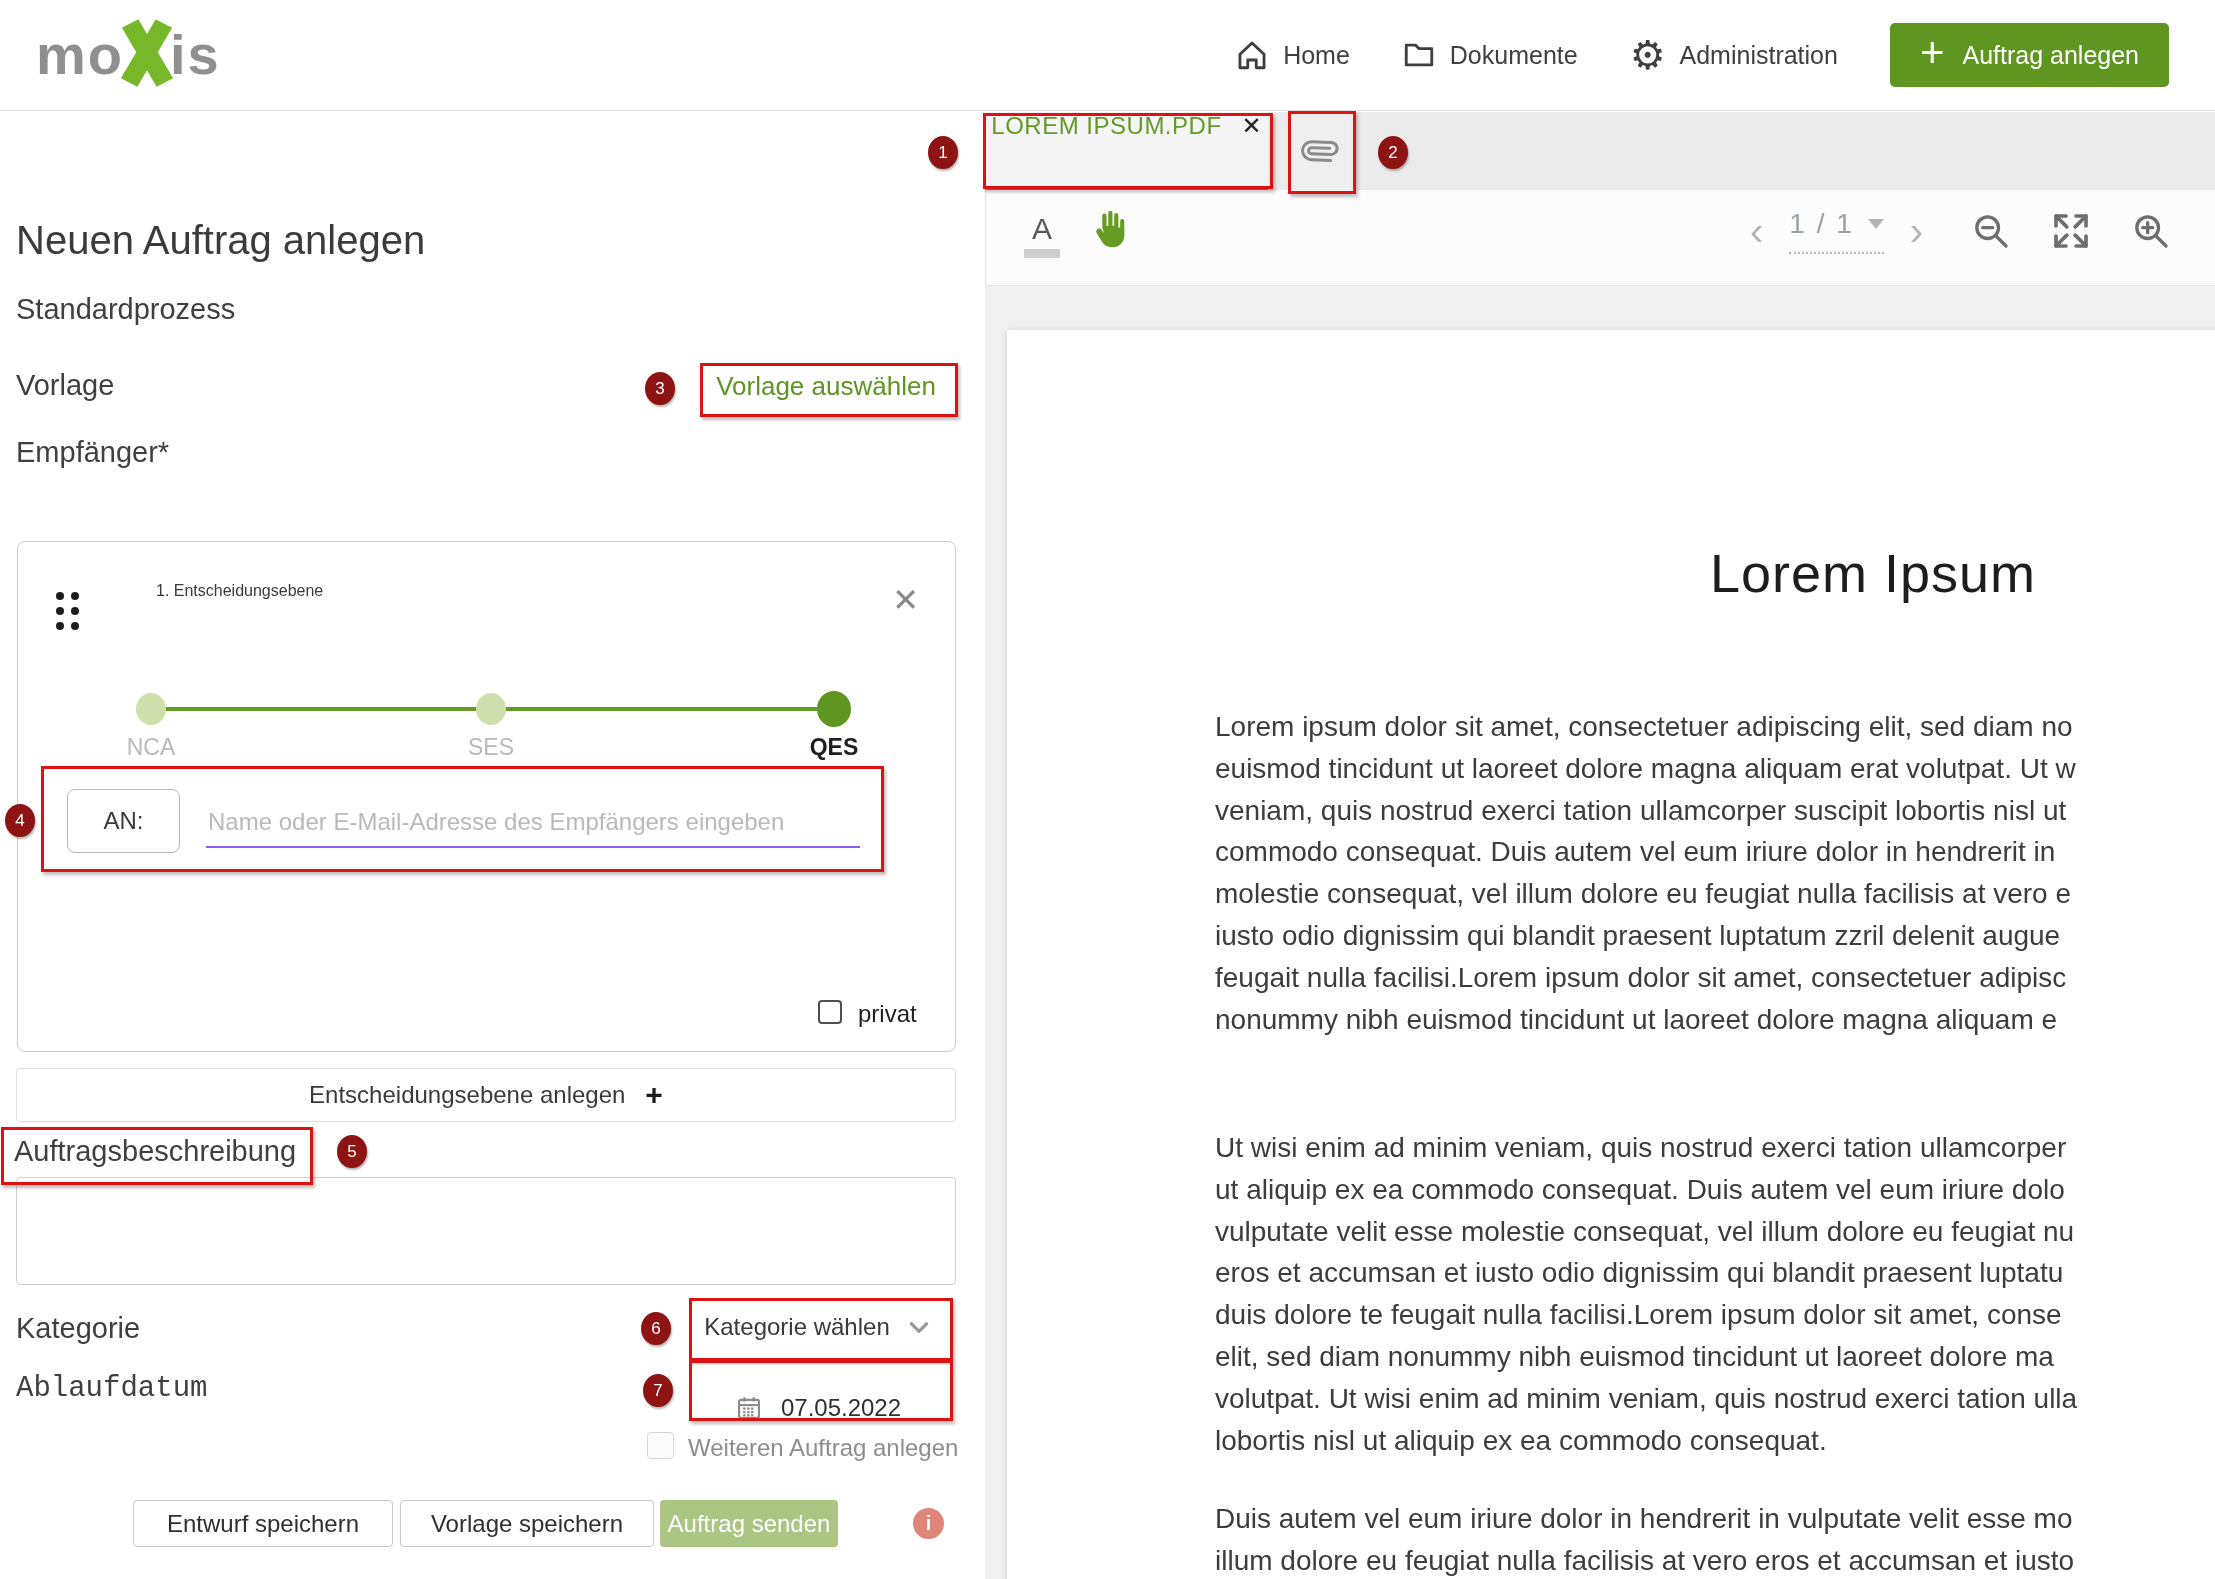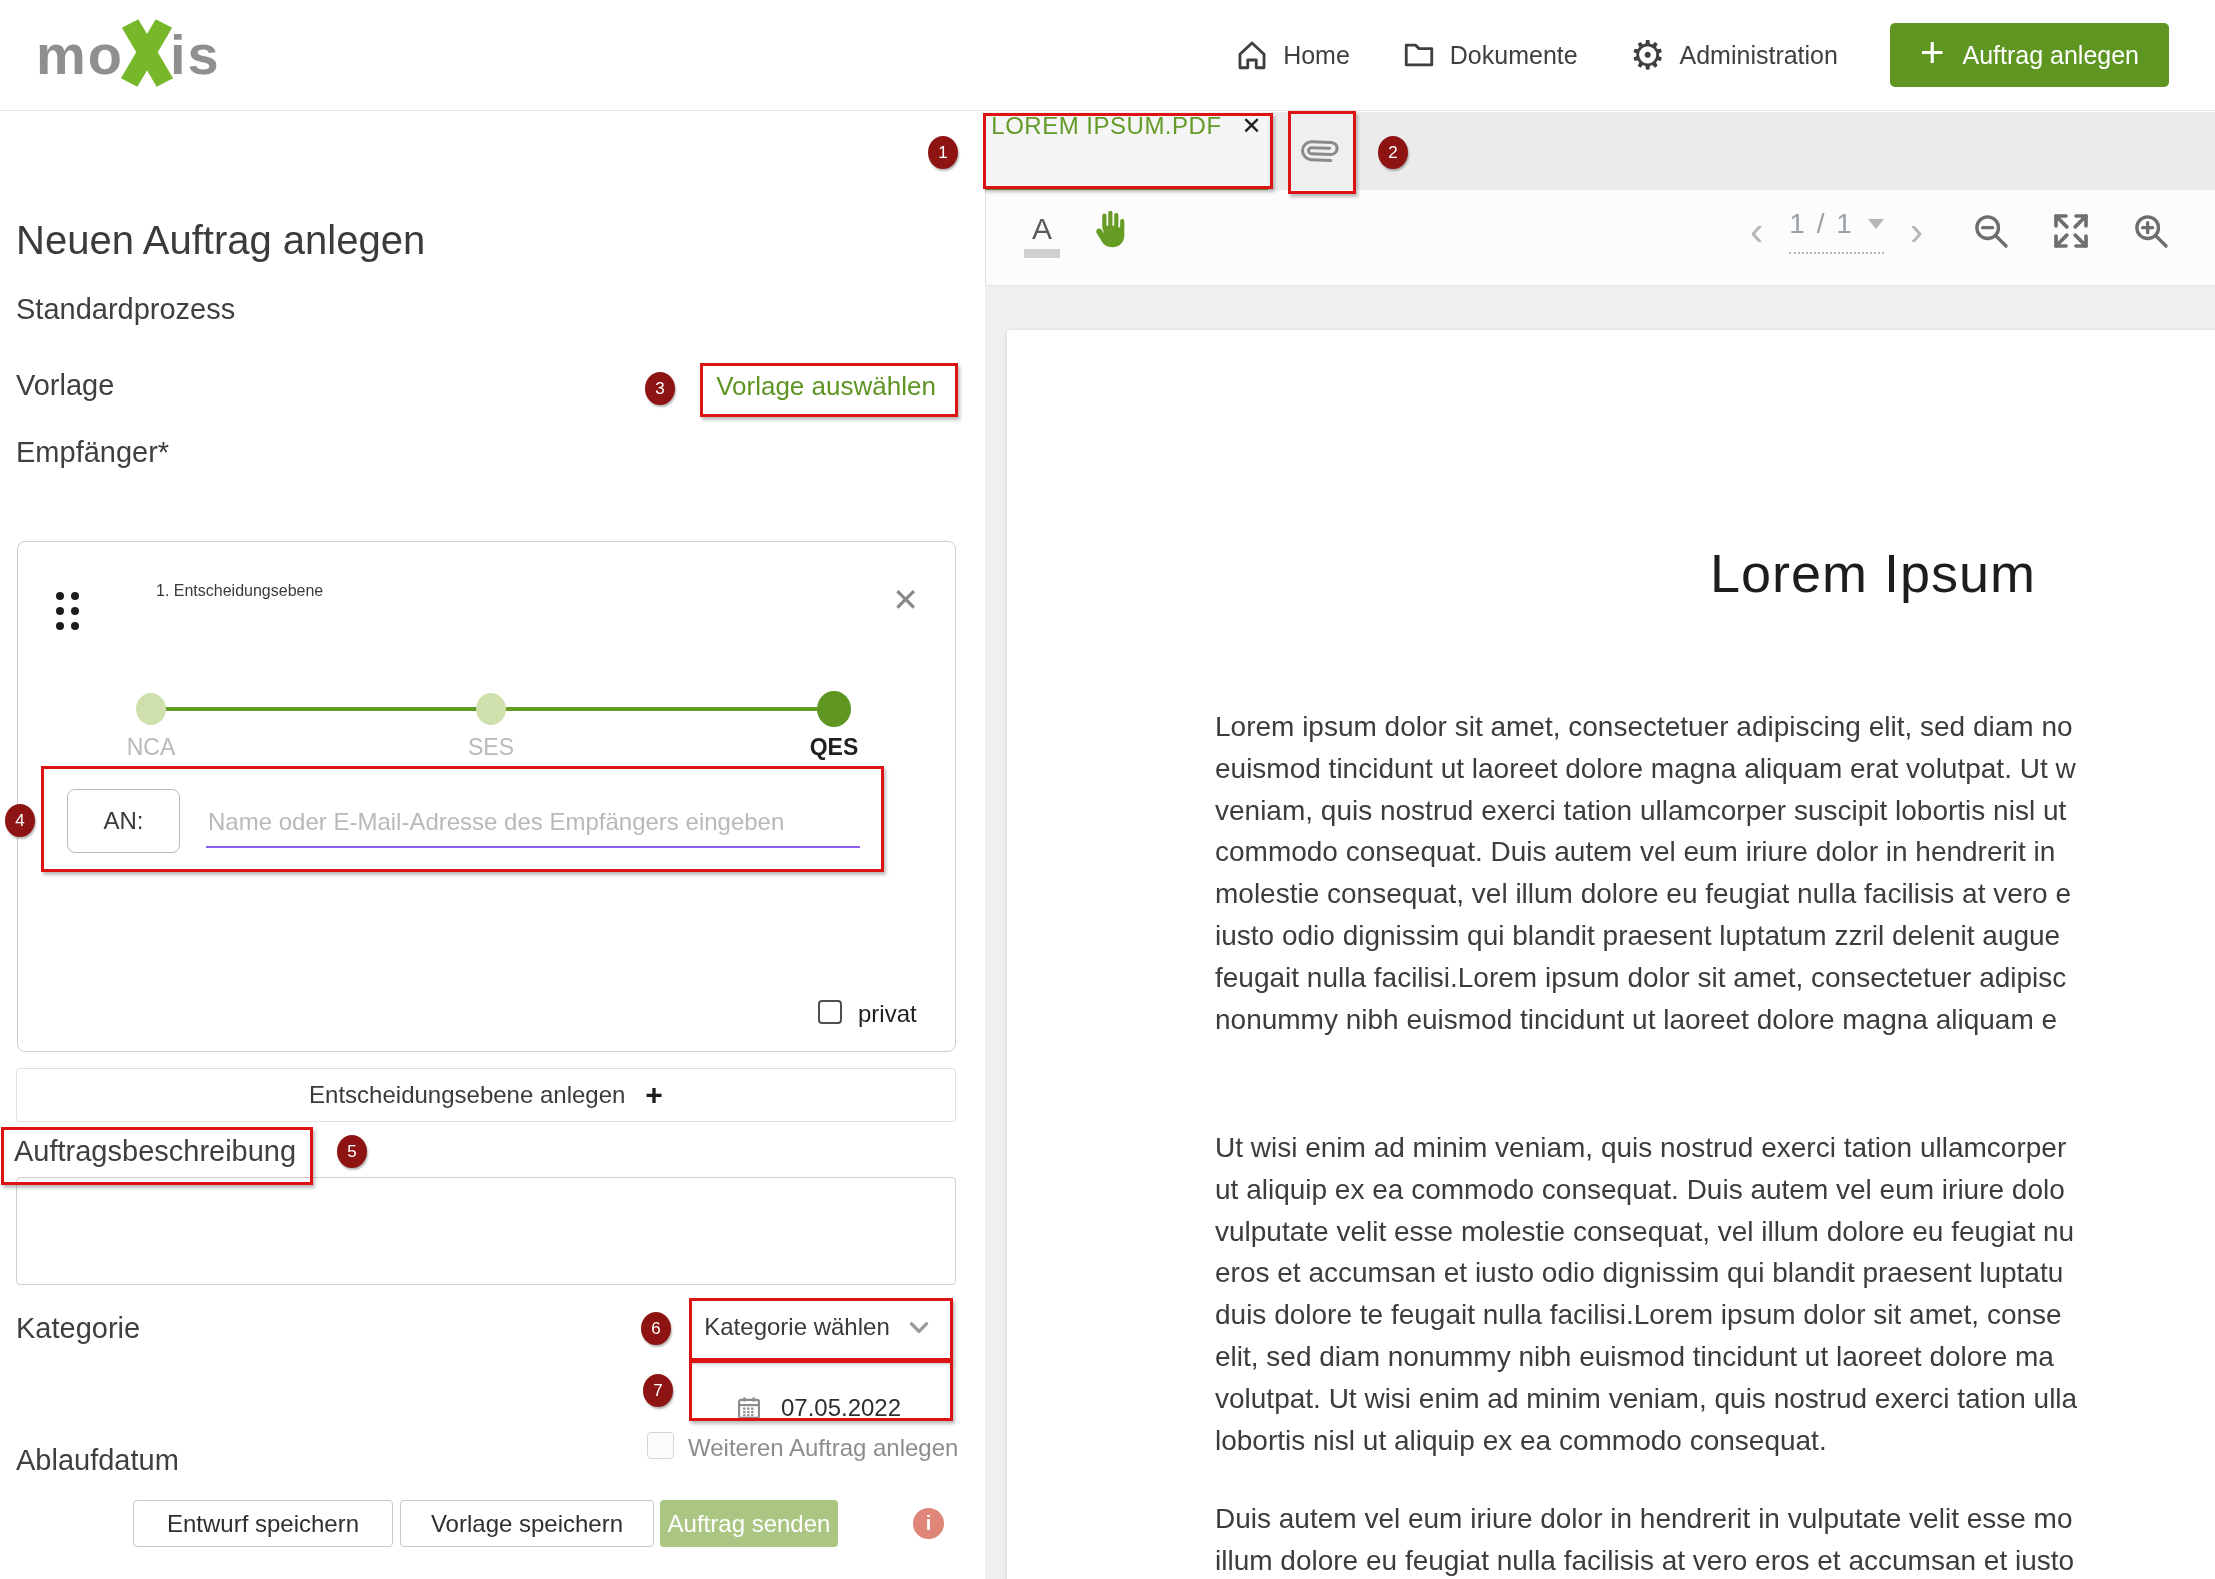--- a/index.html
+++ b/index.html
@@ -204,21 +204,21 @@
     <textarea class="beschreibung-area" style=""></textarea>
 
     <div class="fp-label" style="left:16px;top:1312px;">Kategorie</div>
     <div class="kat-select">
       <span>Kategorie wählen</span>
       <svg viewBox="0 0 24 24" fill="none" stroke="#9a9a9a" stroke-width="3" stroke-linecap="round" stroke-linejoin="round">
         <polyline points="5 9 12 16 19 9"></polyline>
       </svg>
     </div>
 
-    <div class="fp-label" style="left:16px;top:1444px;">Ablaufdatum</div>
+    <div class="fp-label" style="left:16px;top:1372px;font-family:Liberation Mono, monospace;">Ablaufdatum</div>
     <div class="date-field">
       <svg viewBox="0 0 24 24" fill="none" stroke="#8a8a8a" stroke-width="1.8">
         <rect x="3.5" y="5" width="17" height="15.5" rx="1.5"></rect>
         <line x1="3.5" y1="9.5" x2="20.5" y2="9.5"></line>
         <line x1="8" y1="2.8" x2="8" y2="6.5"></line>
         <line x1="16" y1="2.8" x2="16" y2="6.5"></line>
         <line x1="7" y1="12.5" x2="17" y2="12.5" stroke-dasharray="2 1.4"></line>
         <line x1="7" y1="15.5" x2="17" y2="15.5" stroke-dasharray="2 1.4"></line>
         <line x1="7" y1="18.2" x2="17" y2="18.2" stroke-dasharray="2 1.4"></line>
       </svg>

